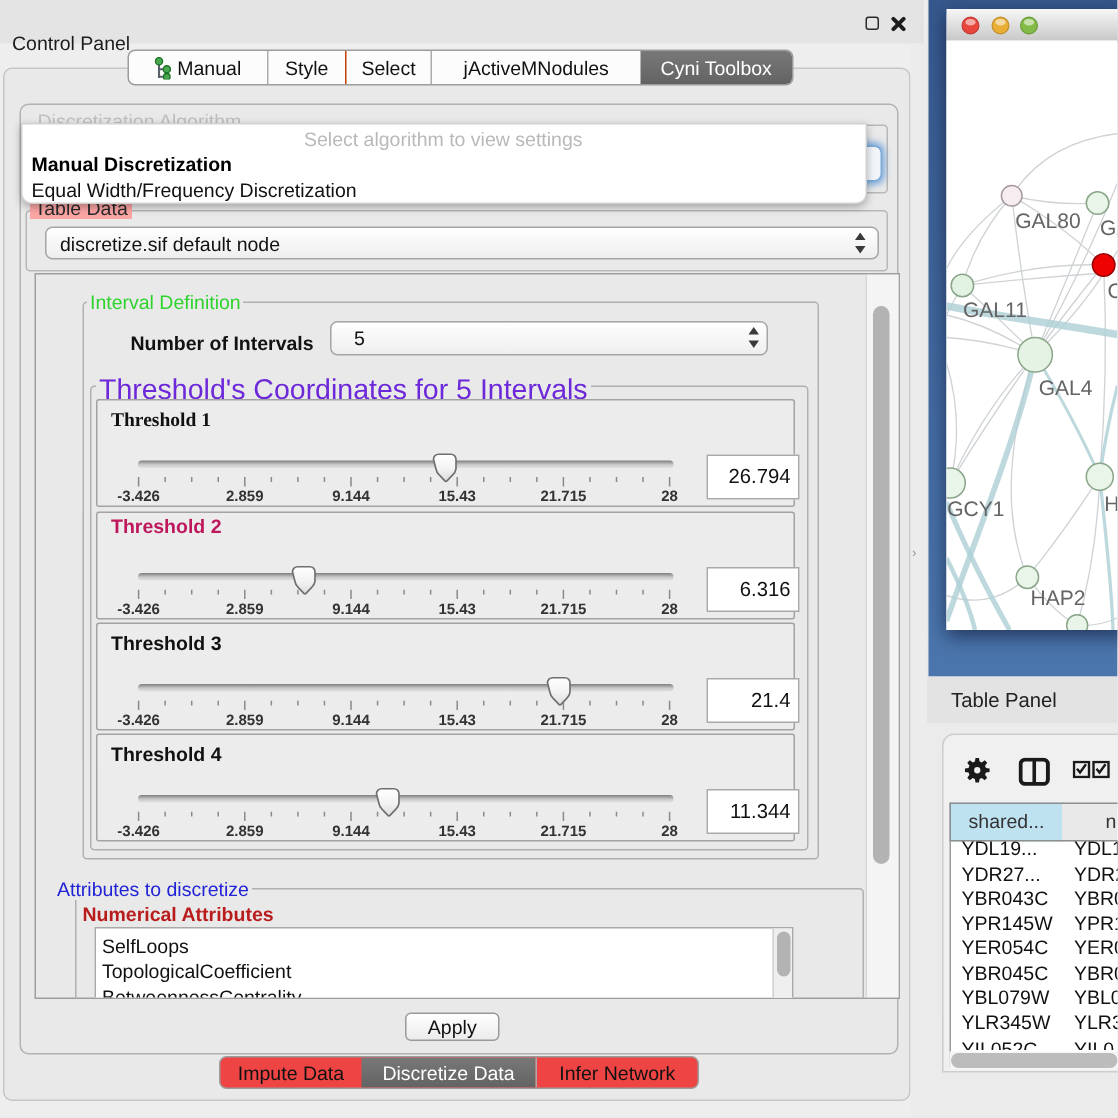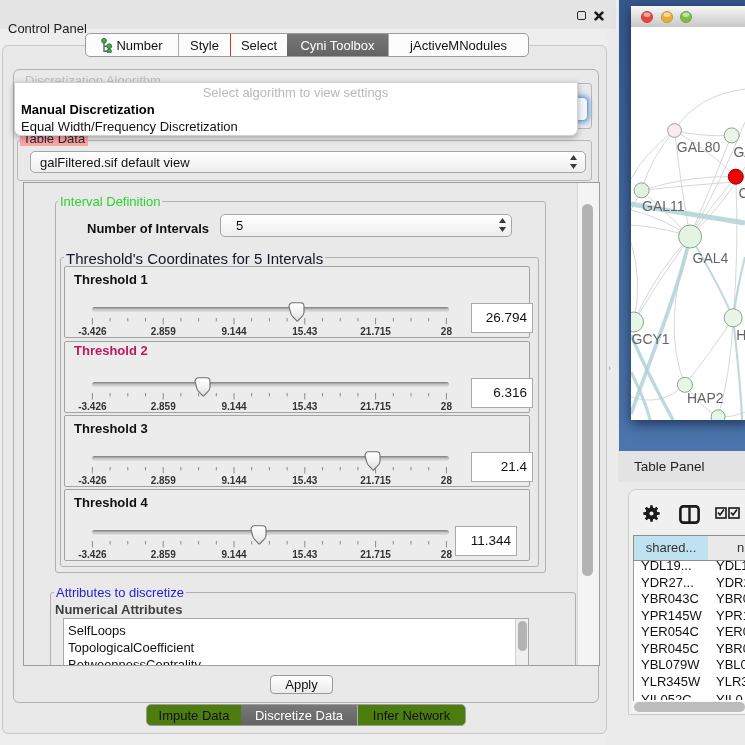--- a/index.html
+++ b/index.html
@@ -32,37 +32,37 @@
     <svg width="11" height="15" viewBox="0 0 11 15" style="margin-top:1px;">
       <g stroke="#5b5f6b" stroke-width="1.4" fill="none">
         <line x1="3" y1="3" x2="3" y2="14"></line>
         <line x1="3" y1="8.2" x2="8" y2="8.2"></line>
         <line x1="3" y1="13.2" x2="8" y2="13.2"></line>
       </g>
       <circle cx="3" cy="2.8" r="2.4" fill="#49a84f" stroke="#1e7226" stroke-width="0.9"></circle>
       <circle cx="8.2" cy="8.2" r="2.4" fill="#49a84f" stroke="#1e7226" stroke-width="0.9"></circle>
       <circle cx="8.2" cy="13.2" r="2.2" fill="#49a84f" stroke="#1e7226" stroke-width="0.9"></circle>
     </svg>
-    <span>Number</span>
+    <span>Manual</span>
   </div>
   <div style="width:51px;border-left:1px solid #ababab;display:flex;align-items:center;justify-content:center;">Style</div>
   <div style="width:56px;border-left:1px solid #c2410c;display:flex;align-items:center;justify-content:center;">Select</div>
+  <div style="width:139px;border-left:1px solid #ababab;display:flex;align-items:center;justify-content:center;">jActiveMNodules</div>
   <div style="width:101px;background:linear-gradient(#787878,#636363);color:#fff;display:flex;align-items:center;justify-content:center;">Cyni Toolbox</div>
-  <div style="width:139px;border-left:1px solid #ababab;display:flex;align-items:center;justify-content:center;">jActiveMNodules</div>
 </div>
 
 <div class="abs etched" style="left:17px;top:83px;width:573px;height:44px;"></div>
 <div class="abs" style="left:22px;top:73px;font-size:13px;color:#bfbfbf;background:#e9e9e9;padding:0 3px;">Discretization Algorithm</div>
 
 <div class="abs" style="left:548px;top:97px;width:38px;height:22px;border-radius:5px;background:#f2f6fa;border:1px solid #7aa9d6;box-shadow:0 0 4px 2px rgba(90,150,215,.75);"></div>
 
 <div class="abs etched" style="left:17px;top:140px;width:573px;height:39px;"></div>
 <div class="abs" style="left:20px;top:131px;font-size:13px;color:#2a2a2a;background:#fca5a5;padding:0 3px;">Table Data</div>
 <div class="abs" style="left:30px;top:151px;width:554px;height:20px;background:linear-gradient(#ffffff,#eeeeee);border:1px solid #a6a6a6;border-radius:5px;"></div>
-<div class="abs" style="left:40px;top:155px;font-size:13px;color:#111;">galFiltered.sif default view</div>
+<div class="abs" style="left:40px;top:155px;font-size:13px;color:#111;">discretize.sif default node</div>
 <svg class="abs" style="left:569px;top:155px;" width="9" height="14" viewBox="0 0 9 14">
   <path d="M4.5,0 L8,5 L1,5 Z" fill="#3a3a3a"></path>
     <path d="M4.5,14 L8,9 L1,9 Z" fill="#3a3a3a"></path>
 </svg>
 
 <div class="abs" style="left:14px;top:82px;width:562px;height:52px;background:#fff;border:1px solid #d2d2d2;border-radius:0 0 7px 7px;box-shadow:0 2px 6px rgba(0,0,0,.3);"></div>
 <div class="abs" style="left:14px;top:85px;width:563px;text-align:center;font-size:13px;color:#b9b9b9;">Select algorithm to view settings</div>
 <div class="abs" style="left:21px;top:102px;font-size:13px;font-weight:bold;color:#000;">Manual Discretization</div>
 <div class="abs" style="left:21px;top:119px;font-size:13px;color:#111;">Equal Width/Frequency Discretization</div>
 
@@ -76,24 +76,24 @@
 
   <div class="abs" style="left:63px;top:38px;font-size:13px;font-weight:bold;color:#111;">Number of Intervals</div>
   <div class="abs" style="left:196px;top:31px;width:290px;height:21px;background:linear-gradient(#ffffff,#eeeeee);border:1px solid #a6a6a6;border-radius:5px;"></div>
   <div class="abs" style="left:212px;top:35px;font-size:13px;color:#111;">5</div>
   <svg class="abs" style="left:474px;top:35px;" width="9" height="14" viewBox="0 0 9 14">
     <path d="M4.5,0 L8,5 L1,5 Z" fill="#3a3a3a"></path>
       <path d="M4.5,14 L8,9 L1,9 Z" fill="#3a3a3a"></path>
   </svg>
 
   <div class="abs" style="left:36px;top:74px;width:477px;height:308px;border:1px solid #b0b0b0;border-radius:3px;"></div>
-  <div class="abs" style="left:40px;top:67px;font-size:15px;color:#0f172a;background:#e9e9e9;padding:0 2px;">Threshold's Coordinates for 5 Intervals</div>
+  <div class="abs" style="left:40px;top:67px;font-size:19px;color:#6d28d9;background:#e9e9e9;padding:0 2px;">Threshold's Coordinates for 5 Intervals</div>
 
   <div class="abs" style="left:40px;top:83px;width:464px;height:70px;border:1px solid #a3a3a3;border-radius:2px;background:#ececec;">
-  <div class="abs" style="left:9px;top:5px;font-size:13px;font-weight:bold;color:#111;">Threshold 1</div>
+  <div class="abs" style="left:9px;top:5px;font-size:13px;font-weight:bold;color:#111;font-family:Liberation Serif, serif;">Threshold 1</div>
   <div class="abs" style="left:27.0px;top:40px;width:357.0px;height:4.5px;border-radius:3px;background:linear-gradient(#7d7d7d,#c9c9c9 55%,#e2e2e2);"></div>
   <svg class="abs" style="left:0;top:51px;" width="420" height="7" viewBox="0 0 420 7">
         <g stroke="#8a8a8a" stroke-width="1">
           <line x1="27.40" y1="0" x2="27.40" y2="6.4"></line>
           <line x1="45.10" y1="0" x2="45.10" y2="3.4"></line>
           <line x1="62.80" y1="0" x2="62.80" y2="3.4"></line>
           <line x1="80.50" y1="0" x2="80.50" y2="3.4"></line>
           <line x1="98.20" y1="0" x2="98.20" y2="6.4"></line>
           <line x1="115.90" y1="0" x2="115.90" y2="3.4"></line>
           <line x1="133.60" y1="0" x2="133.60" y2="3.4"></line>
@@ -260,36 +260,36 @@
   <svg class="abs" style="left:185.3px;top:35px;" width="17" height="20" viewBox="0 0 17 20">
     <defs>
           <linearGradient id="g306" x1="0" y1="0" x2="0" y2="1">
             <stop offset="0" stop-color="#ffffff"></stop>
             <stop offset="0.55" stop-color="#f2f2f2"></stop>
             <stop offset="1" stop-color="#dcdcdc"></stop>
           </linearGradient>
         </defs>
     <path d="M1,4.2 a3.4,3.4 0 0 1 3.4,-3.4 h8.2 a3.4,3.4 0 0 1 3.4,3.4 v6.3 a7,7 0 0 1 -2.2,4.1 l-3.8,4 a0.9,0.9 0 0 1 -1.4,0 l-3.8,-4 a7,7 0 0 1 -2.2,-4.1 z" fill="url(#g306)" stroke="#6f6f6f" stroke-width="1.1"></path>
       </svg>
-  <div class="abs" style="left:390px;top:36px;width:55px;height:28px;background:#fff;border:1px solid #a9a9a9;font-size:13.5px;color:#111;text-align:right;line-height:28px;padding-right:5px;">11.344</div>
+  <div class="abs" style="left:406px;top:36px;width:55px;height:28px;background:#fff;border:1px solid #a9a9a9;font-size:13.5px;color:#111;text-align:right;line-height:28px;padding-right:5px;">11.344</div>
 </div>
 
   <div class="abs" style="left:26px;top:409px;width:524px;height:120px;border:1px solid #b0b0b0;border-radius:3px;"></div>
-  <div class="abs" style="left:30px;top:402px;font-size:13px;color:#2222d6;background:#e9e9e9;padding:0 2px;">Attributes to discretize</div>
-  <div class="abs" style="left:31px;top:419px;font-size:13px;font-weight:bold;color:#404040;">Numerical Attributes</div>
+  <div class="abs" style="left:12px;top:402px;font-size:13px;color:#2222d6;background:#e9e9e9;padding:0 2px;">Attributes to discretize</div>
+  <div class="abs" style="left:31px;top:419px;font-size:13px;font-weight:bold;color:#b91c1c;">Numerical Attributes</div>
   <div class="abs" style="left:39px;top:435px;width:464px;height:60px;background:#fff;border:1px solid #a9a9a9;">
     <div style="padding:3px 0 0 4px;font-size:13px;color:#111;line-height:17px;">SelfLoops<br>TopologicalCoefficient<br>BetweennessCentrality</div>
     <div class="abs" style="right:0;top:0;width:12px;height:60px;background:#efefef;border-left:1px solid #d0d0d0;"></div>
     <div class="abs" style="right:1.5px;top:2px;width:9px;height:30px;border-radius:5px;background:#b3b3b3;"></div>
   </div>
 </div>
 
 <div class="abs" style="left:270px;top:675px;width:61px;height:16px;background:linear-gradient(#ffffff,#ebebeb);border:1px solid #9a9a9a;border-radius:4px;text-align:center;font-size:13px;color:#111;padding-top:1px;">Apply</div>
 
-<div class="abs" style="left:146px;top:704px;height:20px;display:flex;border:1px solid #9c9c9c;border-radius:5px;background:#4d7c0f;overflow:hidden;font-size:13px;color:#111;">
+<div class="abs" style="left:146px;top:704px;height:20px;display:flex;border:1px solid #9c9c9c;border-radius:5px;background:#ef4444;overflow:hidden;font-size:13px;color:#111;">
   <div style="width:94px;display:flex;align-items:center;justify-content:center;">Impute Data</div>
   <div style="width:116px;background:linear-gradient(#787878,#636363);color:#fff;display:flex;align-items:center;justify-content:center;">Discretize Data</div>
   <div style="width:107px;border-left:1px solid #ababab;display:flex;align-items:center;justify-content:center;">Infer Network</div>
 </div>
 
 <div class="abs" style="left:607px;top:29px;width:11px;height:716px;background:#ececec;"></div>
 <div class="abs" style="left:608px;top:363px;font-size:9px;color:#9a9a9a;">›</div>
 
 <div class="abs" style="left:619px;top:0;width:126px;height:451px;background:linear-gradient(#36588d,#4b76ad);"></div>
 

